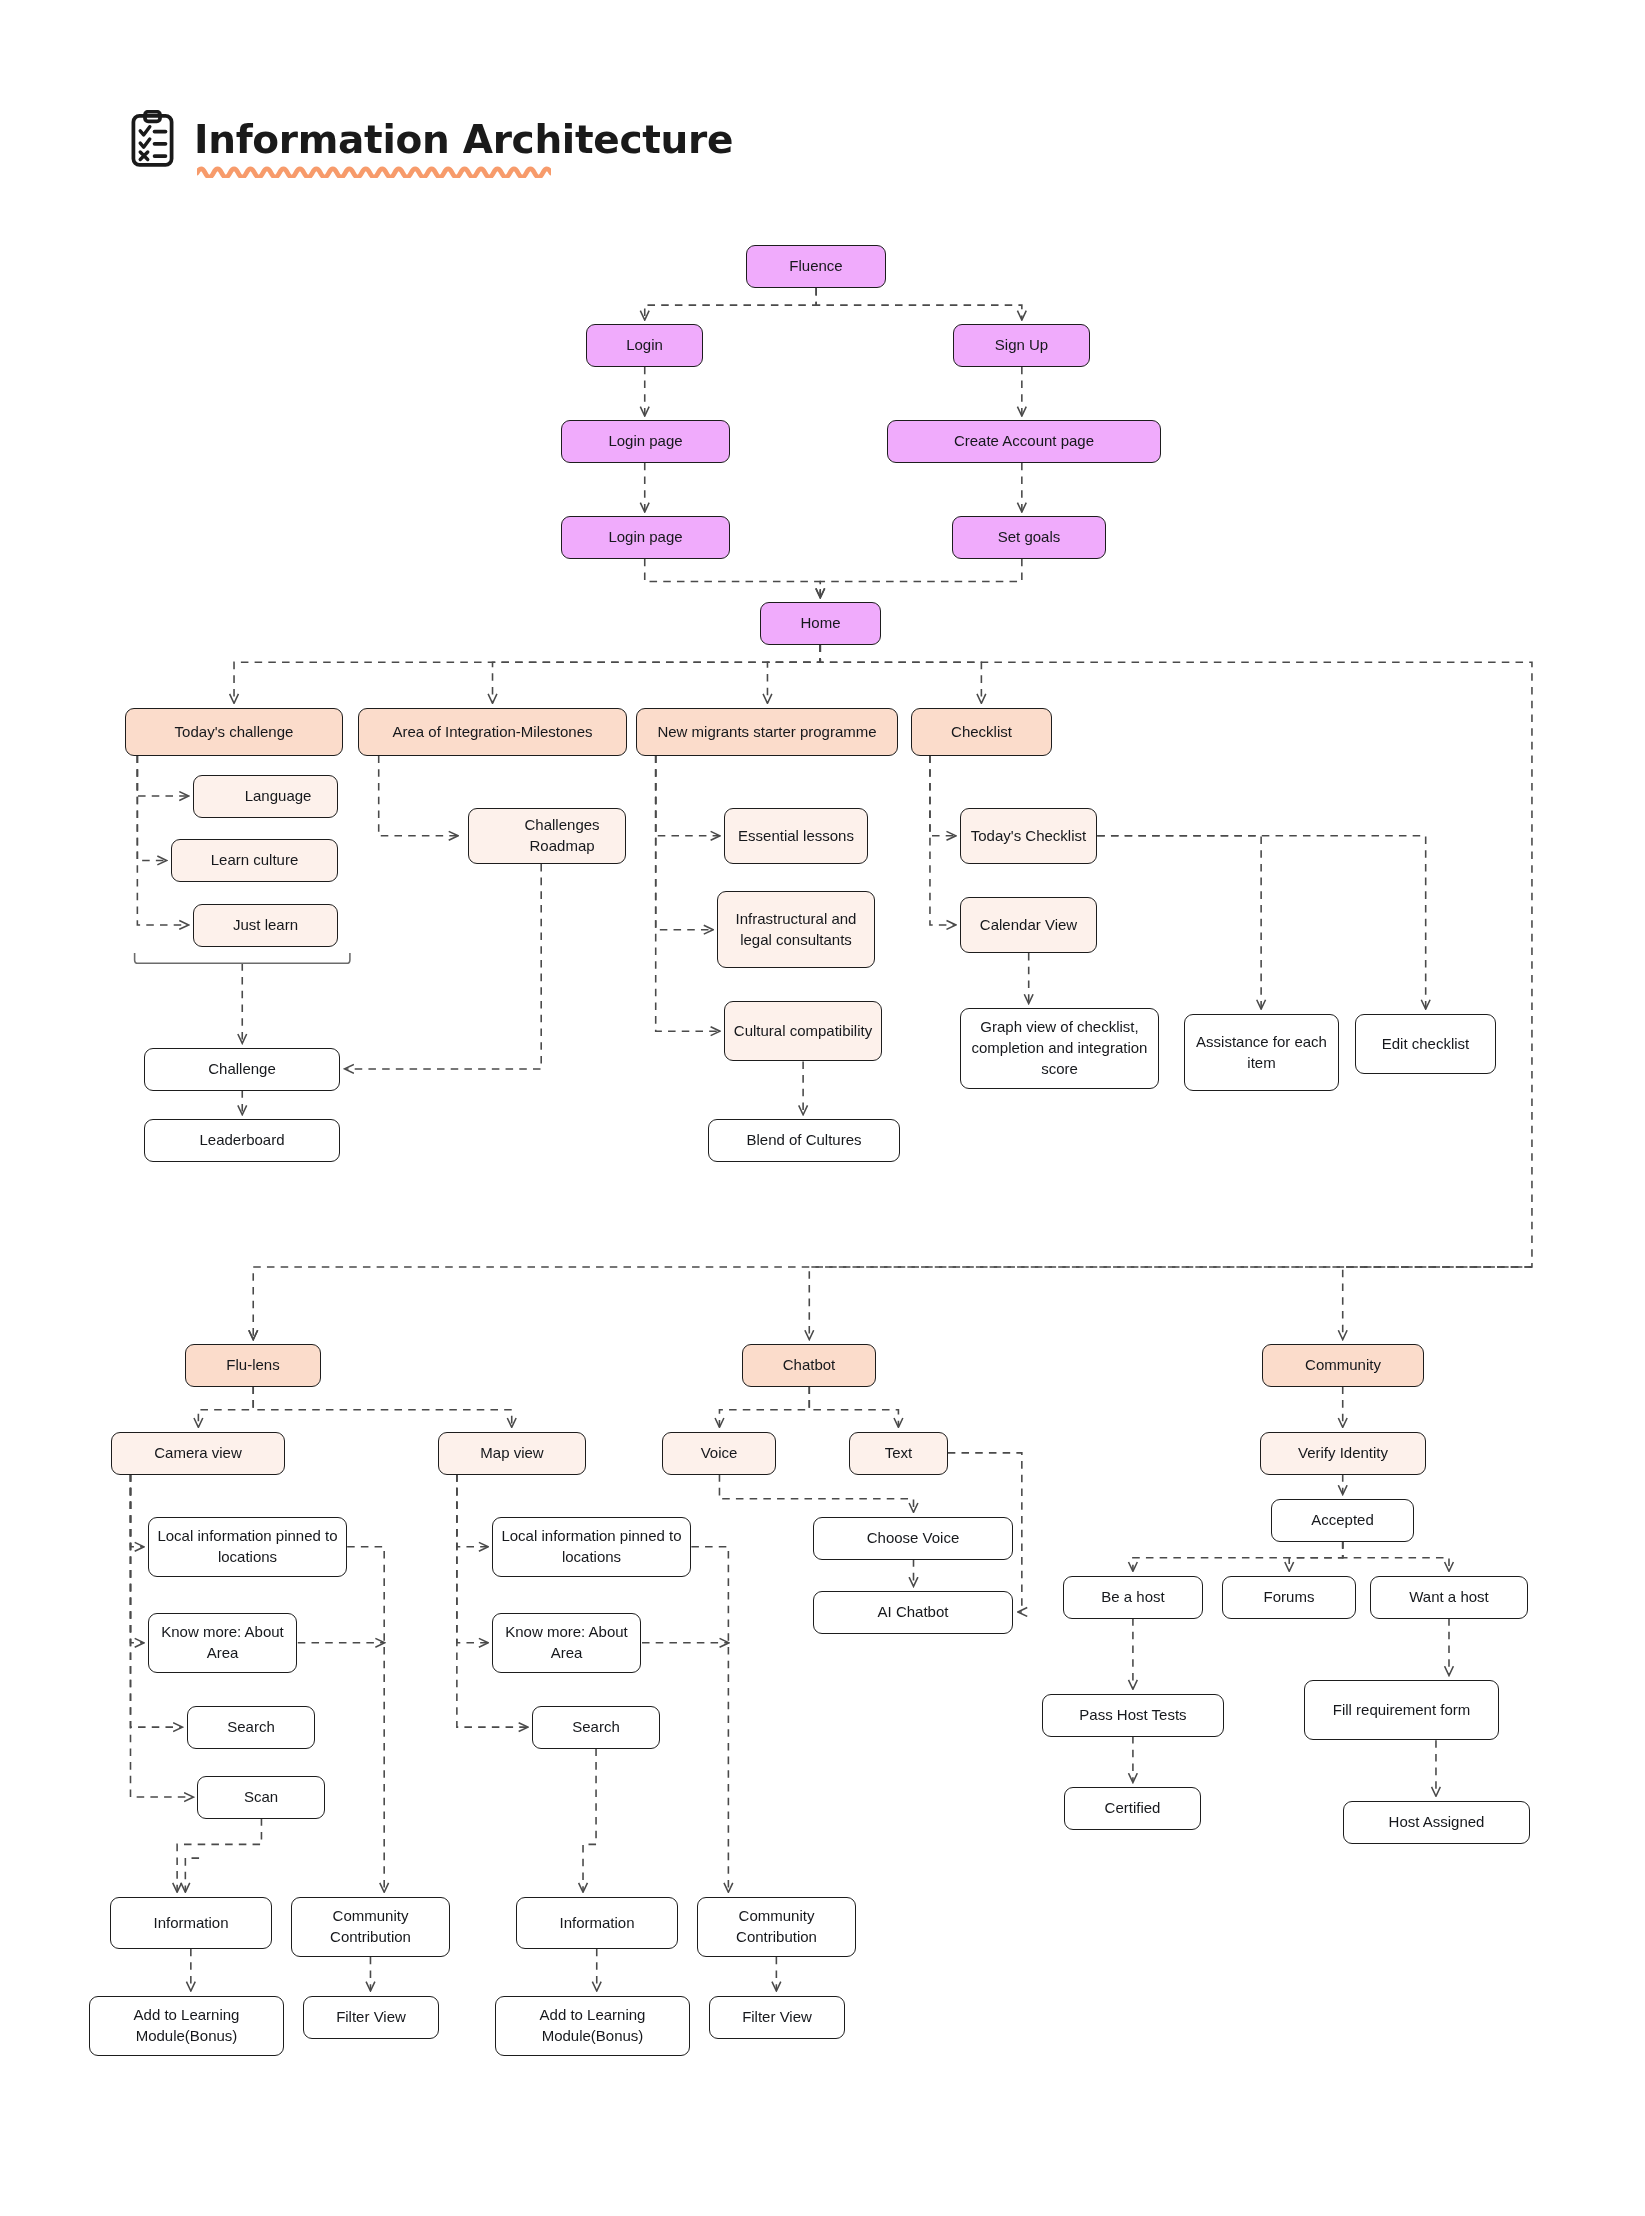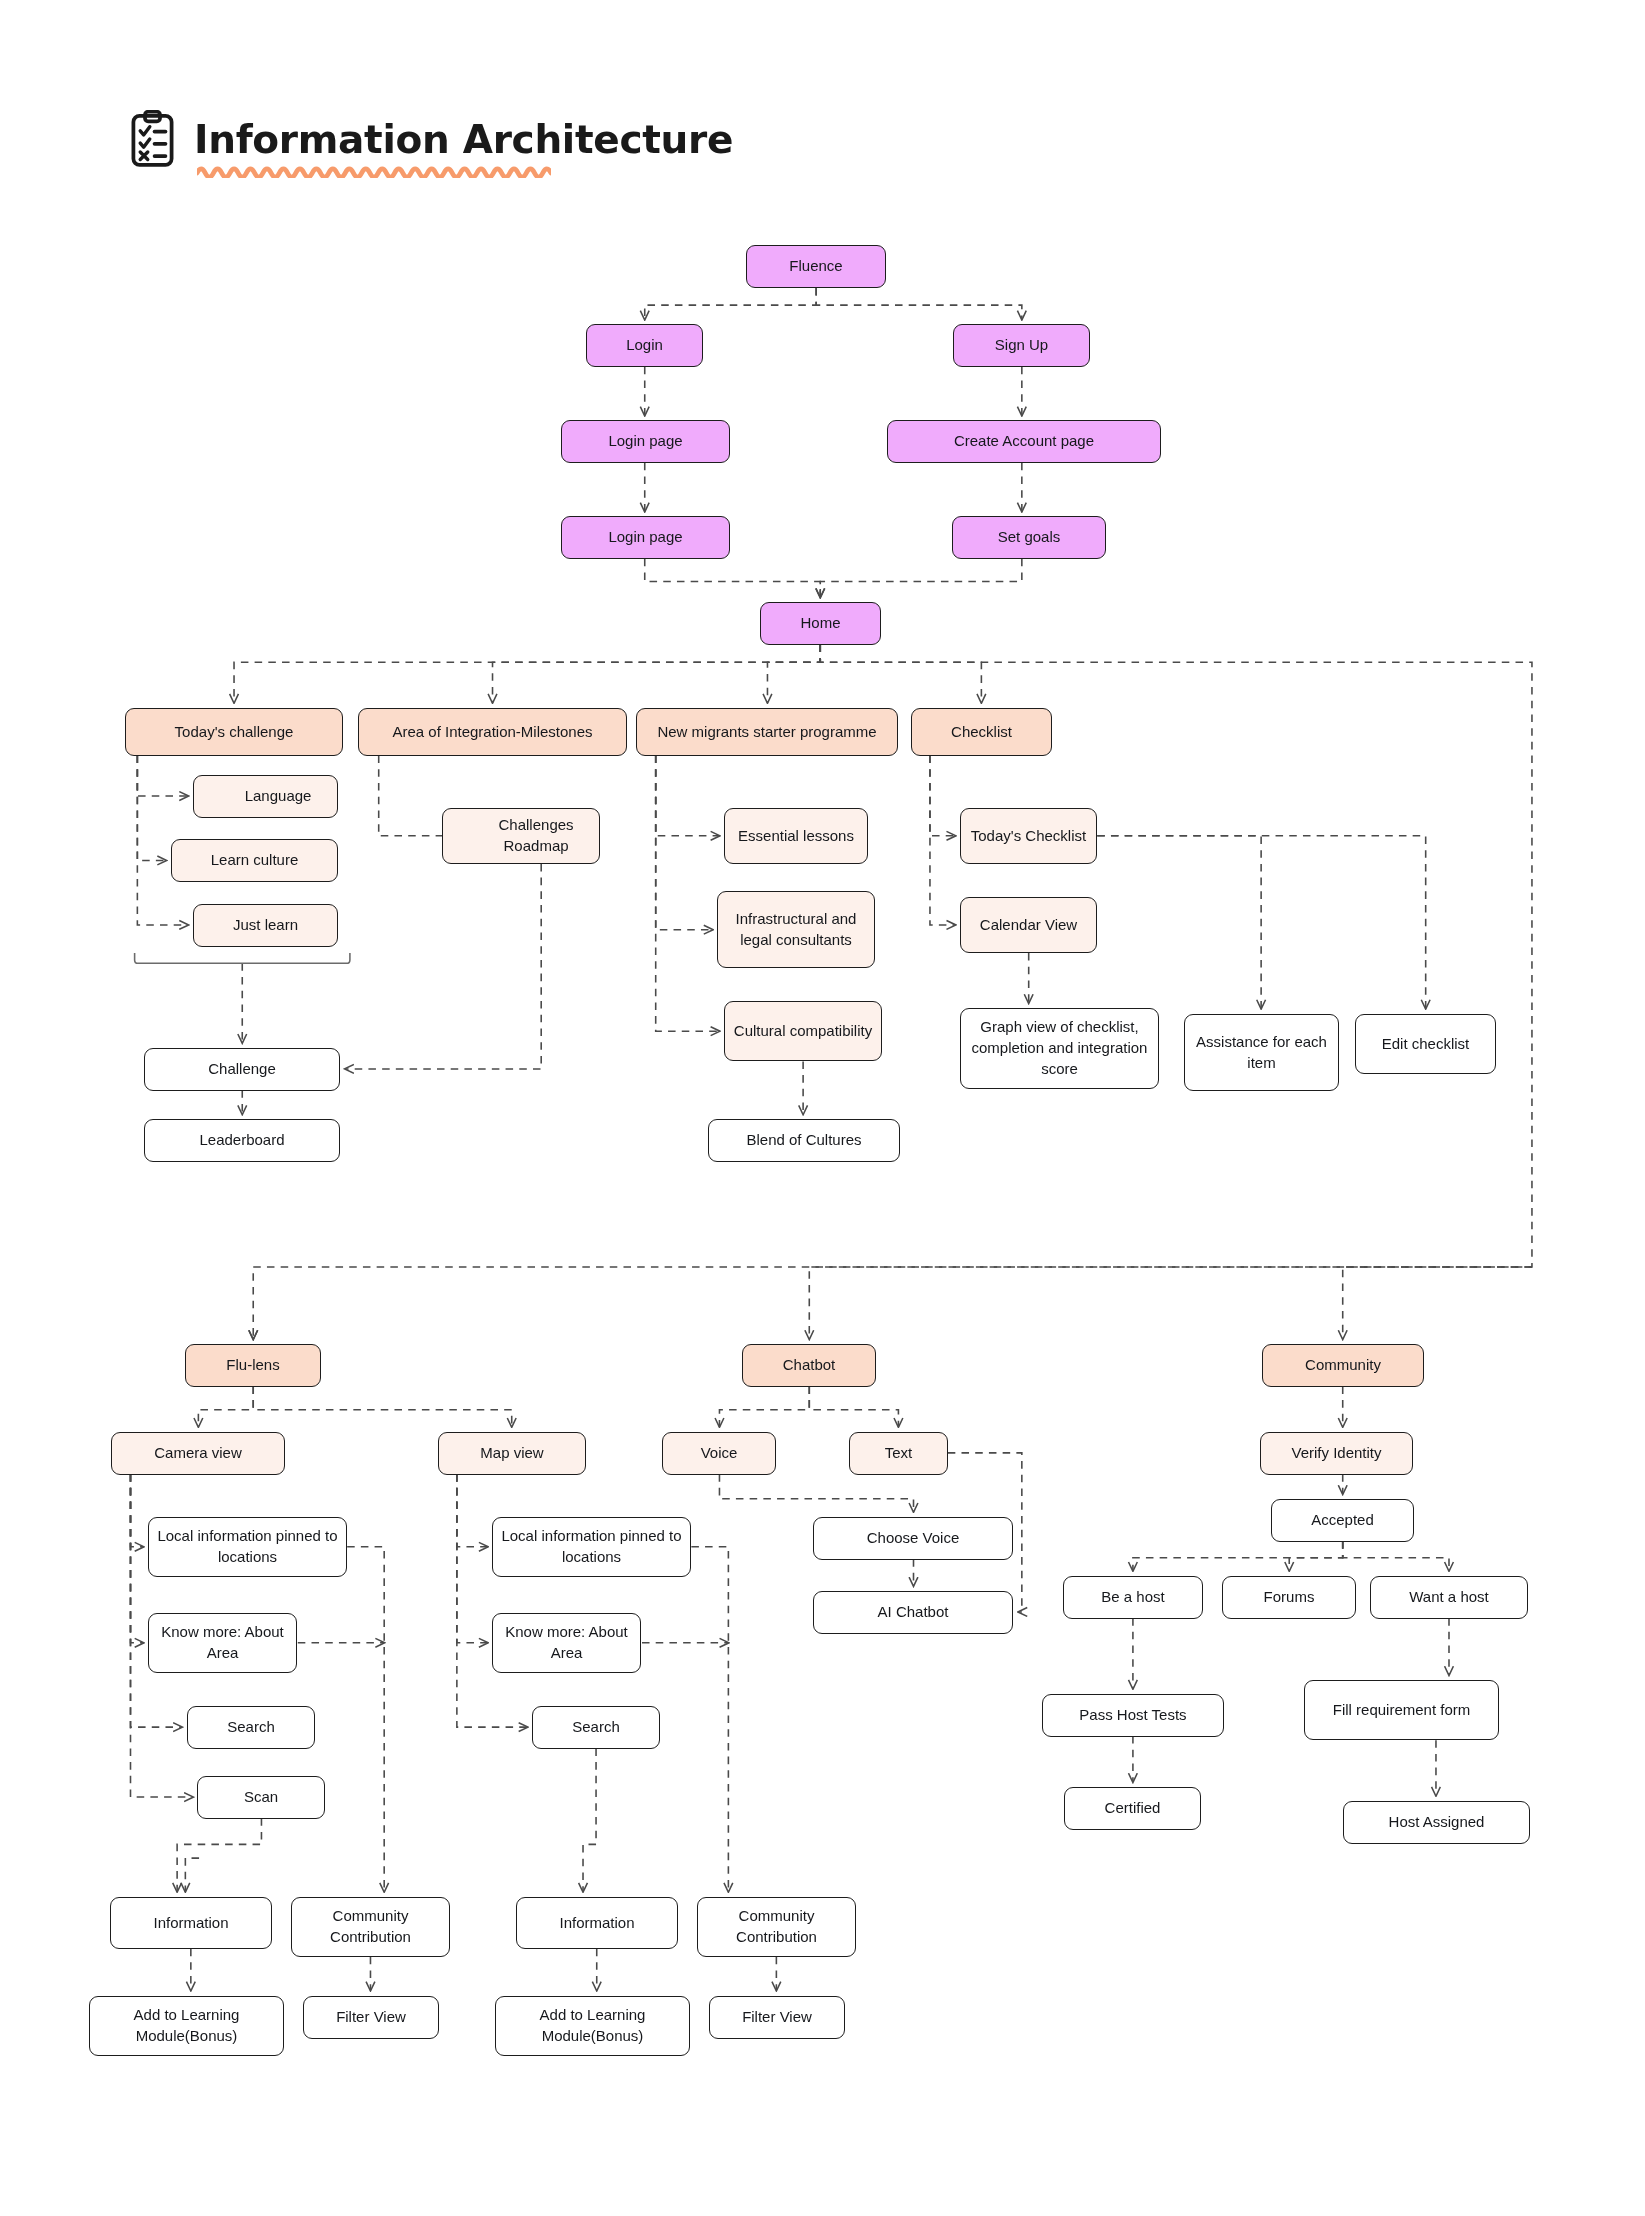--- a/index.html
+++ b/index.html
@@ -180,21 +180,21 @@
 
   <div class="node lvl2" style="left:125px;top:708px;width:218px;height:48px;">Today's challenge</div>
   <div class="node lvl2" style="left:358px;top:708px;width:269px;height:48px;">Area of Integration-Milestones</div>
   <div class="node lvl2" style="left:636px;top:708px;width:262px;height:48px;">New migrants starter programme</div>
   <div class="node lvl2" style="left:911px;top:708px;width:141px;height:48px;">Checklist</div>
 
   <div class="node lvl3" style="left:193px;top:775px;width:145px;height:43px;padding-left:32px;">Language</div>
   <div class="node lvl3" style="left:171px;top:839px;width:167px;height:43px;">Learn culture</div>
   <div class="node lvl3" style="left:193px;top:904px;width:145px;height:43px;">Just learn</div>
 
-  <div class="node lvl3" style="left:442px;top:808px;width:158px;height:56px;padding-left:37px;">Challenges Roadmap</div>
+  <div class="node lvl3" style="left:468px;top:808px;width:158px;height:56px;padding-left:37px;">Challenges Roadmap</div>
 
   <div class="node lvl3" style="left:724px;top:808px;width:144px;height:56px;">Essential lessons</div>
   <div class="node lvl3" style="left:717px;top:891px;width:158px;height:77px;">Infrastructural and legal consultants</div>
   <div class="node lvl3" style="left:724px;top:1001px;width:158px;height:60px;">Cultural compatibility</div>
 
   <div class="node lvl3" style="left:960px;top:808px;width:137px;height:56px;">Today's Checklist</div>
   <div class="node lvl3" style="left:960px;top:897px;width:137px;height:56px;">Calendar View</div>
 
   <div class="node plain" style="left:144px;top:1048px;width:196px;height:43px;">Challenge</div>
   <div class="node plain" style="left:144px;top:1119px;width:196px;height:43px;">Leaderboard</div>
@@ -205,21 +205,21 @@
   <div class="node plain" style="left:1355px;top:1014px;width:141px;height:60px;">Edit checklist</div>
 
   <div class="node lvl2" style="left:185px;top:1344px;width:136px;height:43px;">Flu-lens</div>
   <div class="node lvl2" style="left:742px;top:1344px;width:134px;height:43px;">Chatbot</div>
   <div class="node lvl2" style="left:1262px;top:1344px;width:162px;height:43px;">Community</div>
 
   <div class="node lvl3" style="left:111px;top:1432px;width:174px;height:43px;">Camera view</div>
   <div class="node lvl3" style="left:438px;top:1432px;width:148px;height:43px;">Map view</div>
   <div class="node lvl3" style="left:662px;top:1432px;width:114px;height:43px;">Voice</div>
   <div class="node lvl3" style="left:849px;top:1432px;width:99px;height:43px;">Text</div>
-  <div class="node lvl3" style="left:1260px;top:1432px;width:153px;height:43px;">Verify Identity</div>
+  <div class="node lvl3" style="left:1260px;top:1432px;width:166px;height:43px;">Verify Identity</div>
 
   <div class="node plain" style="left:148px;top:1517px;width:199px;height:60px;">Local information pinned to locations</div>
   <div class="node plain" style="left:148px;top:1613px;width:149px;height:60px;">Know more: About Area</div>
   <div class="node plain" style="left:187px;top:1706px;width:128px;height:43px;">Search</div>
   <div class="node plain" style="left:197px;top:1776px;width:128px;height:43px;">Scan</div>
 
   <div class="node plain" style="left:492px;top:1517px;width:199px;height:60px;">Local information pinned to locations</div>
   <div class="node plain" style="left:492px;top:1613px;width:149px;height:60px;">Know more: About Area</div>
   <div class="node plain" style="left:532px;top:1706px;width:128px;height:43px;">Search</div>
 

